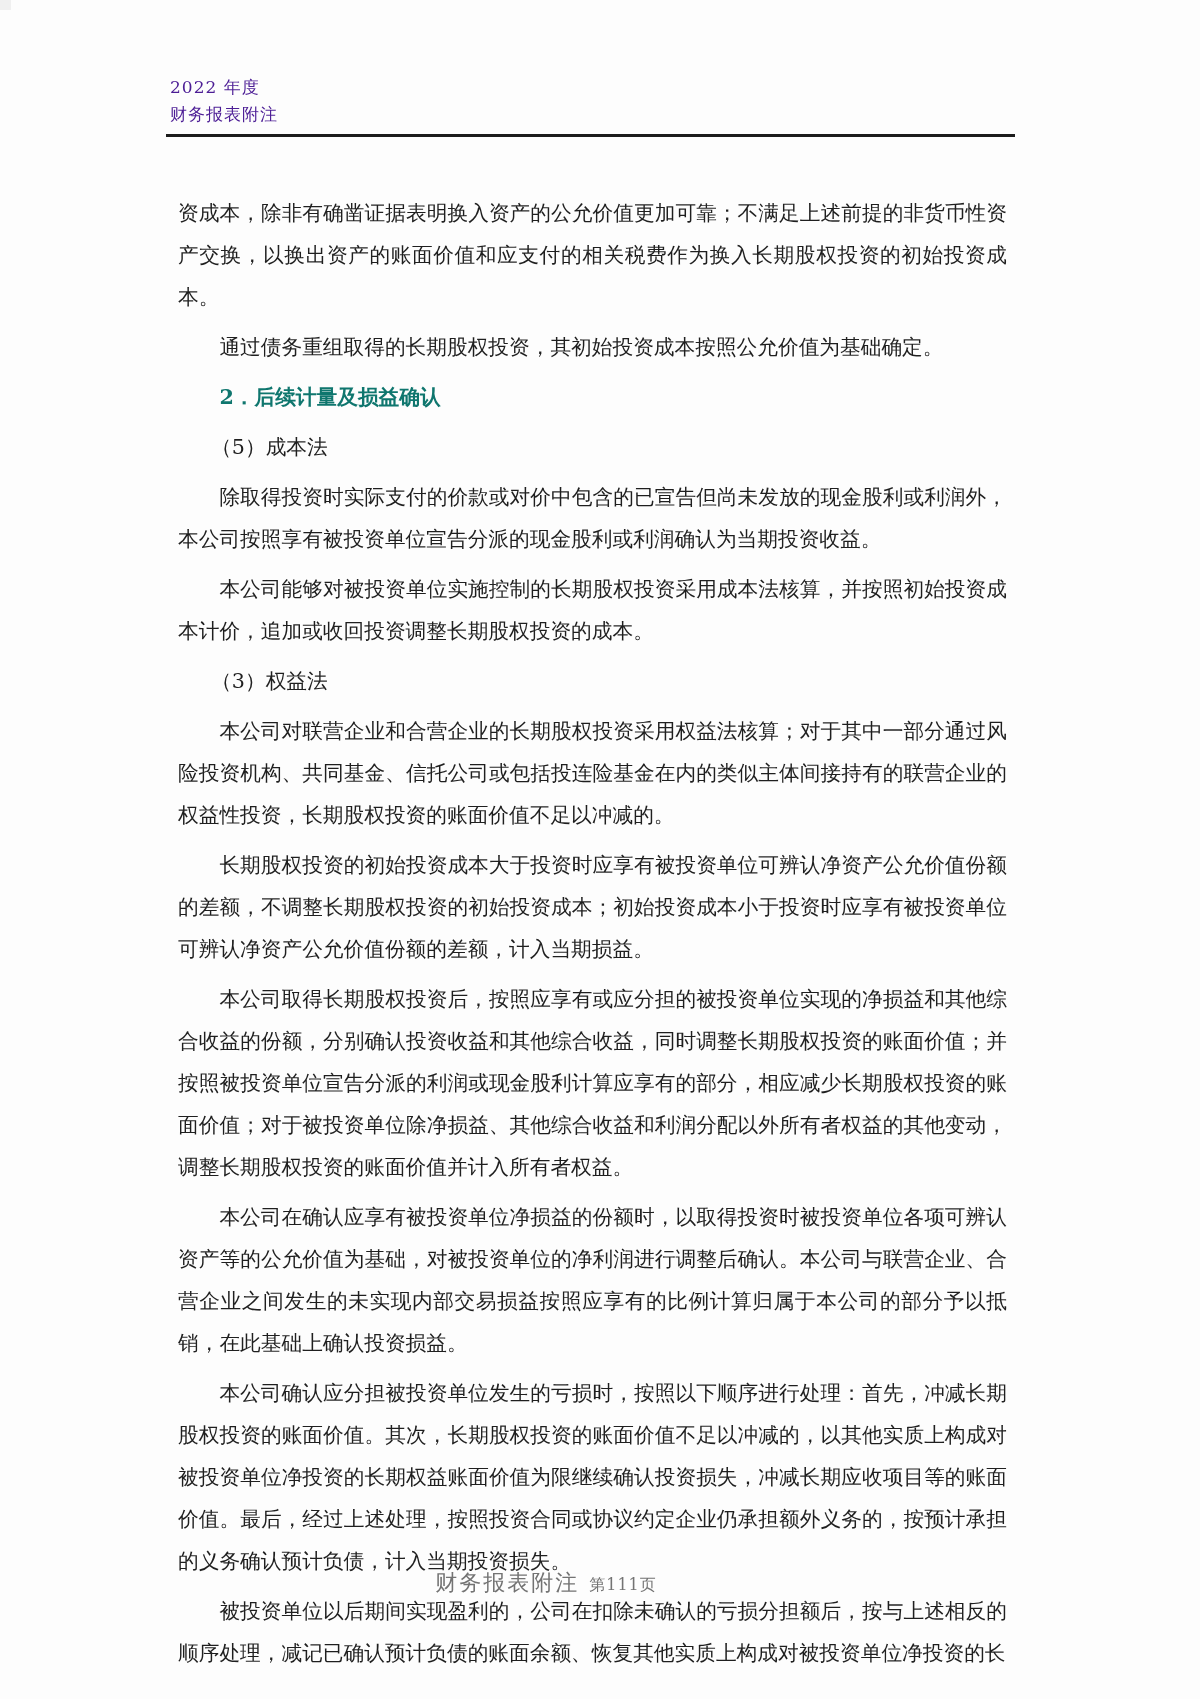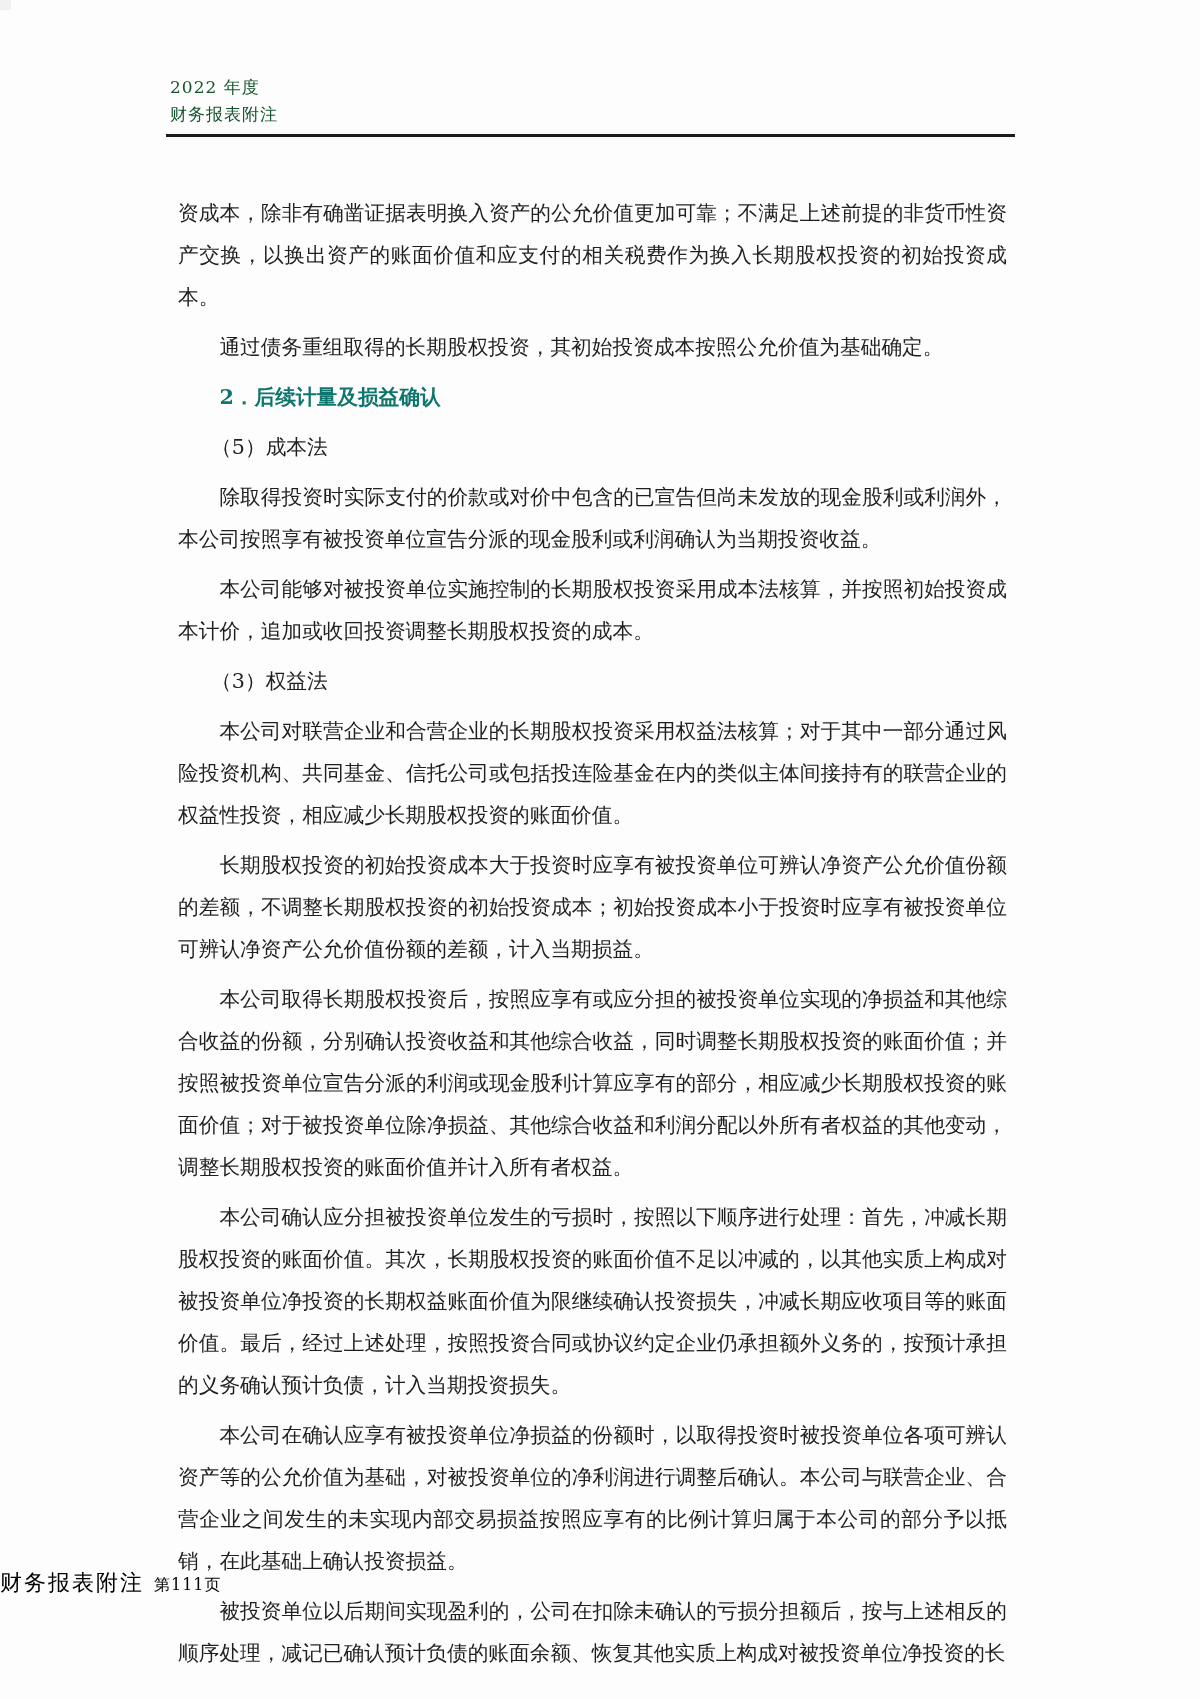--- a/index.html
+++ b/index.html
@@ -4,35 +4,35 @@
 <style>
   html,body{margin:0;padding:0;}
   body{
     width:1200px;height:1699px;position:relative;
     background:#fdfdfd;
     font-family:"DejaVu Serif","Liberation Serif",serif;
     overflow:hidden;
   }
   .page{position:absolute;inset:0;background:#fdfdfd;}
   .corner-artifact{position:absolute;left:0;top:0;width:11px;height:10px;background:#f0f0f0;}
-  .page-header{position:absolute;left:170px;top:74px;width:845px;color:#14532d;}
+  .page-header{position:absolute;left:170px;top:74px;width:845px;color:#4c1d95;}
   .page-header .hline{font-size:17px;line-height:27px;letter-spacing:1px;}
   .header-rule{position:absolute;left:166px;top:134px;width:849px;height:3px;background:#1c1c1c;}
   .body-text{
     position:absolute;left:170px;top:184px;width:845px;
     font-size:20.7px;line-height:42px;color:#1f1f1f;
     text-align:justify;
   }
   .body-text p{margin:8px;padding:0;}
   .body-text p.ind{text-indent:2em;}
   .body-text p.sub{text-indent:1.6em;}
   .body-text p.head{text-indent:2em;font-weight:bold;color:#0f766e;}
   .page-footer{
     position:absolute;left:0;top:1568px;width:1092px;
-    color:#000000;white-space:nowrap;
+    text-align:center;color:#737373;white-space:nowrap;
   }
   .footer-title{font-size:22px;letter-spacing:2px;}
   .footer-page{font-size:16px;margin-left:10px;letter-spacing:1px;}
 </style>
 </head>
 <body>
 
 <div class="page">
 
   <div class="corner-artifact"></div>
@@ -45,25 +45,25 @@
   <div class="header-rule"></div>
 
   <div class="body-text">
     <p class="cont">资成本，除非有确凿证据表明换入资产的公允价值更加可靠；不满足上述前提的非货币性资产交换，以换出资产的账面价值和应支付的相关税费作为换入长期股权投资的初始投资成本。</p>
     <p class="ind">通过债务重组取得的长期股权投资，其初始投资成本按照公允价值为基础确定。</p>
     <p class="head">2．后续计量及损益确认</p>
     <p class="sub">（5）成本法</p>
     <p class="ind">除取得投资时实际支付的价款或对价中包含的已宣告但尚未发放的现金股利或利润外，本公司按照享有被投资单位宣告分派的现金股利或利润确认为当期投资收益。</p>
     <p class="ind">本公司能够对被投资单位实施控制的长期股权投资采用成本法核算，并按照初始投资成本计价，追加或收回投资调整长期股权投资的成本。</p>
     <p class="sub">（3）权益法</p>
-    <p class="ind">本公司对联营企业和合营企业的长期股权投资采用权益法核算；对于其中一部分通过风险投资机构、共同基金、信托公司或包括投连险基金在内的类似主体间接持有的联营企业的权益性投资，相应减少长期股权投资的账面价值。</p>
+    <p class="ind">本公司对联营企业和合营企业的长期股权投资采用权益法核算；对于其中一部分通过风险投资机构、共同基金、信托公司或包括投连险基金在内的类似主体间接持有的联营企业的权益性投资，长期股权投资的账面价值不足以冲减的。</p>
     <p class="ind">长期股权投资的初始投资成本大于投资时应享有被投资单位可辨认净资产公允价值份额的差额，不调整长期股权投资的初始投资成本；初始投资成本小于投资时应享有被投资单位可辨认净资产公允价值份额的差额，计入当期损益。</p>
     <p class="ind">本公司取得长期股权投资后，按照应享有或应分担的被投资单位实现的净损益和其他综合收益的份额，分别确认投资收益和其他综合收益，同时调整长期股权投资的账面价值；并按照被投资单位宣告分派的利润或现金股利计算应享有的部分，相应减少长期股权投资的账面价值；对于被投资单位除净损益、其他综合收益和利润分配以外所有者权益的其他变动，调整长期股权投资的账面价值并计入所有者权益。</p>
+    <p class="ind">本公司在确认应享有被投资单位净损益的份额时，以取得投资时被投资单位各项可辨认资产等的公允价值为基础，对被投资单位的净利润进行调整后确认。本公司与联营企业、合营企业之间发生的未实现内部交易损益按照应享有的比例计算归属于本公司的部分予以抵销，在此基础上确认投资损益。</p>
     <p class="ind">本公司确认应分担被投资单位发生的亏损时，按照以下顺序进行处理：首先，冲减长期股权投资的账面价值。其次，长期股权投资的账面价值不足以冲减的，以其他实质上构成对被投资单位净投资的长期权益账面价值为限继续确认投资损失，冲减长期应收项目等的账面价值。最后，经过上述处理，按照投资合同或协议约定企业仍承担额外义务的，按预计承担的义务确认预计负债，计入当期投资损失。</p>
-    <p class="ind">本公司在确认应享有被投资单位净损益的份额时，以取得投资时被投资单位各项可辨认资产等的公允价值为基础，对被投资单位的净利润进行调整后确认。本公司与联营企业、合营企业之间发生的未实现内部交易损益按照应享有的比例计算归属于本公司的部分予以抵销，在此基础上确认投资损益。</p>
     <p class="ind">被投资单位以后期间实现盈利的，公司在扣除未确认的亏损分担额后，按与上述相反的顺序处理，减记已确认预计负债的账面余额、恢复其他实质上构成对被投资单位净投资的长</p>
   </div>
 
   <div class="page-footer">
     <span class="footer-title">财务报表附注</span><span class="footer-page">第111页</span>
   </div>
 
 </div>
 
 </body></html>

